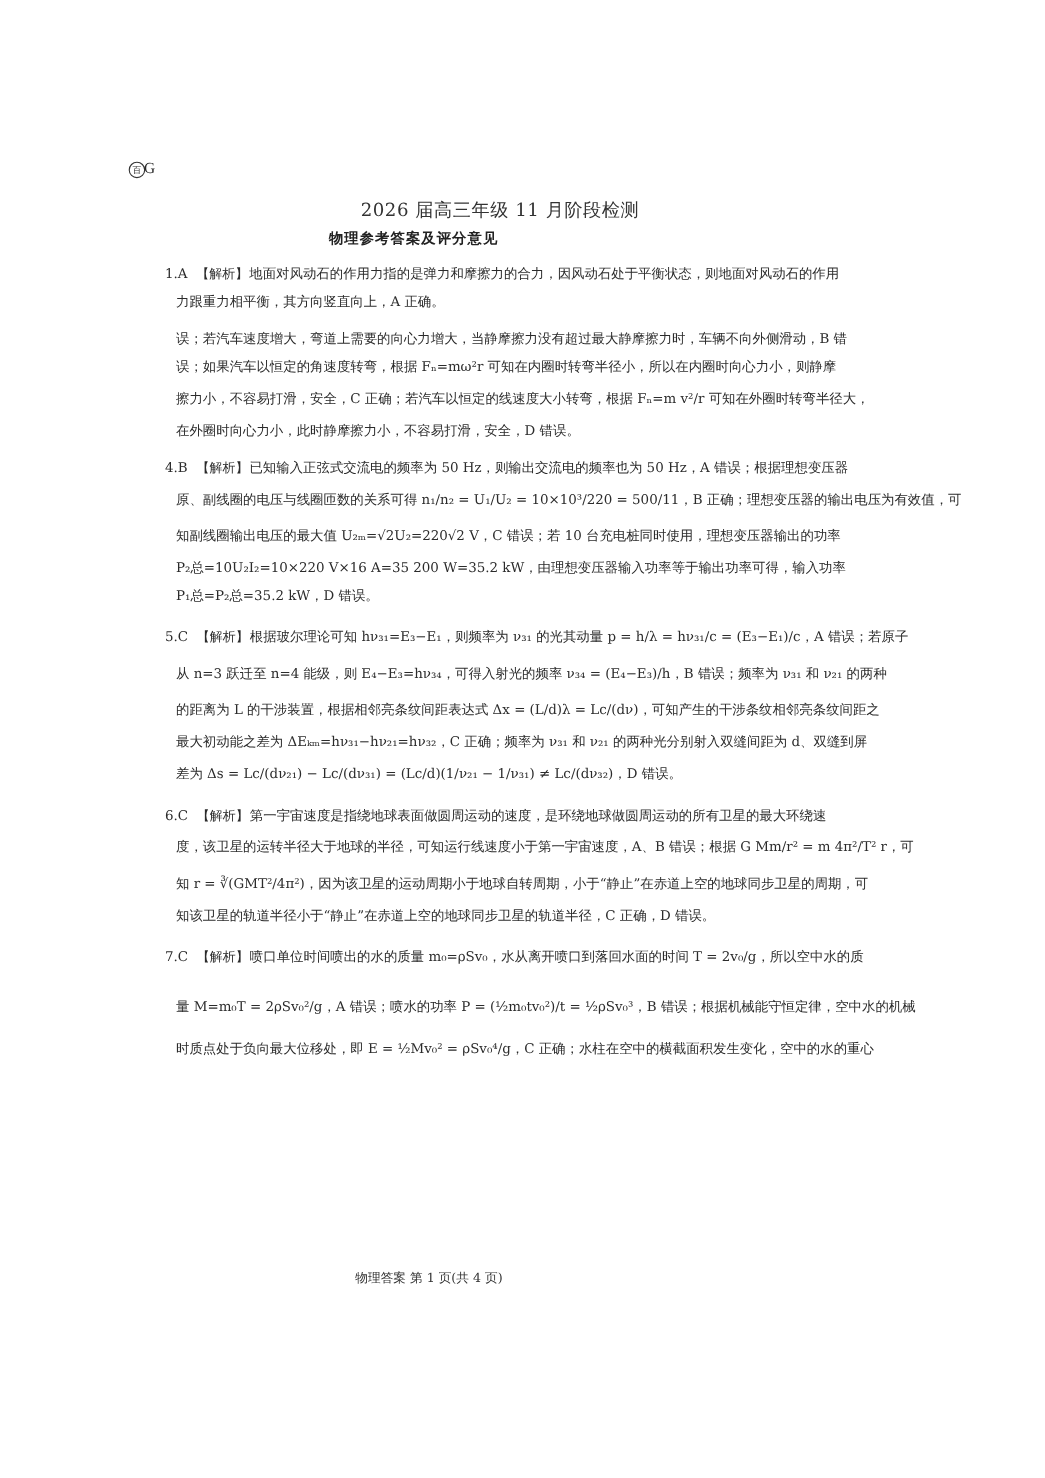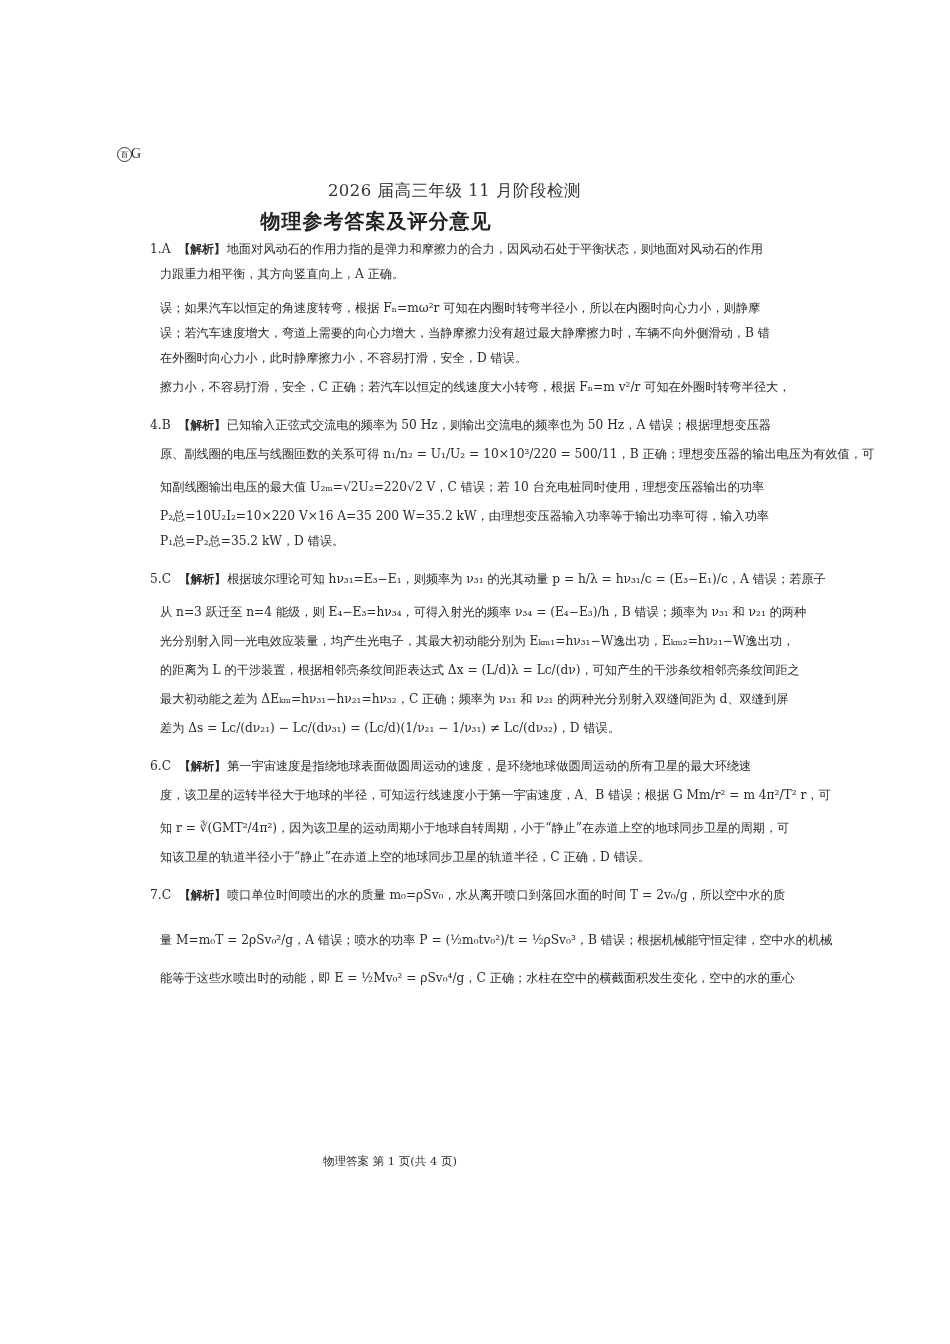--- a/index.html
+++ b/index.html
@@ -5,28 +5,28 @@
   html, body { margin:0; padding:0; background:#ffffff; }
   body { width:950px; height:1344px; position:relative; overflow:hidden;
          font-family:"DejaVu Serif","Liberation Serif",serif; color:#2b2b2b; }
   .logo { position:absolute; left:117px; top:146px; font-size:13px; display:flex; align-items:center; }
   .logo .circ { display:inline-block; width:13px; height:13px; border:1px solid #333; border-radius:50%;
                 font-size:8px; line-height:13px; text-align:center; }
   .logo .g { font-family:"Liberation Serif",serif; font-size:14px; margin-left:-1px; }
   .title1 { position:absolute; left:0; width:909px; top:180px; text-align:center;
             font-size:16.5px; letter-spacing:0.5px; color:#333; }
   .title2 { position:absolute; left:0; width:752px; top:208px; text-align:center;
-            font-size:20px; font-weight:bold; font-family:"DejaVu Sans",sans-serif; letter-spacing:1px; color:#222; }
+            font-size:13px; font-weight:bold; font-family:"DejaVu Sans",sans-serif; letter-spacing:1px; color:#222; }
   .content { position:absolute; left:150px; top:237px; width:652px; font-size:12.2px; }
   .q { margin-bottom:9px; }
   .line { white-space:nowrap; line-height:25px; text-align:justify; }
   .line.first { margin-left:0; }
   .line.cont { padding-left:10px; }
   .line.tall { line-height:33px; }
-  .tag { font-weight:bold; font-family:"DejaVu Sans",sans-serif; font-size:11.8px; margin:12px 1px 0 8px; }
+  .tag { font-weight:normal; font-family:"DejaVu Sans",sans-serif; font-size:11.8px; margin:12px 1px 0 8px; }
   .footer { position:absolute; left:0; width:780px; top:1154px; text-align:center; font-size:11.5px; color:#333; }
 </style>
 </head>
 <body>
 
 <div class="logo">
   <span class="circ">百</span>
   <span class="g">G</span>
 </div>
 
@@ -34,52 +34,51 @@
 <div class="title2">物理参考答案及评分意见</div>
 
 <div class="content">
 
   <div class="q">
     <div class="line first"><span>1.A</span><span class="tag">【解析】</span><span>地面对风动石的作用力指的是弹力和摩擦力的合力，因风动石处于平衡状态，则地面对风动石的作用</span></div>
     <div class="line cont">力跟重力相平衡，其方向竖直向上，A 正确。</div>
   </div>
 
   <div class="q">
+    <div class="line cont">误；若汽车速度增大，弯道上需要的向心力增大，当静摩擦力没有超过最大静摩擦力时，车辆不向外侧滑动，B 错</div>
     <div class="line cont">误；如果汽车以恒定的角速度转弯，根据 Fₙ=mω²r 可知在内圈时转弯半径小，所以在内圈时向心力小，则静摩</div>
-    <div class="line cont">误；若汽车速度增大，弯道上需要的向心力增大，当静摩擦力没有超过最大静摩擦力时，车辆不向外侧滑动，B 错</div>
+    <div class="line cont tall">擦力小，不容易打滑，安全，C 正确；若汽车以恒定的线速度大小转弯，根据 Fₙ=m v²/r 可知在外圈时转弯半径大，</div>
     <div class="line cont">在外圈时向心力小，此时静摩擦力小，不容易打滑，安全，D 错误。</div>
-    <div class="line cont tall">擦力小，不容易打滑，安全，C 正确；若汽车以恒定的线速度大小转弯，根据 Fₙ=m v²/r 可知在外圈时转弯半径大，</div>
   </div>
 
 
   <div class="q">
     <div class="line first"><span>4.B</span><span class="tag">【解析】</span><span>已知输入正弦式交流电的频率为 50 Hz，则输出交流电的频率也为 50 Hz，A 错误；根据理想变压器</span></div>
     <div class="line cont tall">原、副线圈的电压与线圈匝数的关系可得 n₁/n₂ = U₁/U₂ = 10×10³/220 = 500/11，B 正确；理想变压器的输出电压为有效值，可</div>
     <div class="line cont tall">知副线圈输出电压的最大值 U₂ₘ=√2U₂=220√2 V，C 错误；若 10 台充电桩同时使用，理想变压器输出的功率</div>
     <div class="line cont">P₂总=10U₂I₂=10×220 V×16 A=35 200 W=35.2 kW，由理想变压器输入功率等于输出功率可得，输入功率</div>
     <div class="line cont">P₁总=P₂总=35.2 kW，D 错误。</div>
   </div>
 
   <div class="q">
     <div class="line first tall"><span>5.C</span><span class="tag">【解析】</span><span>根据玻尔理论可知 hν₃₁=E₃−E₁，则频率为 ν₃₁ 的光其动量 p = h/λ = hν₃₁/c = (E₃−E₁)/c，A 错误；若原子</span></div>
     <div class="line cont tall">从 n=3 跃迁至 n=4 能级，则 E₄−E₃=hν₃₄，可得入射光的频率 ν₃₄ = (E₄−E₃)/h，B 错误；频率为 ν₃₁ 和 ν₂₁ 的两种</div>
-    <div class="line cont">光分别射入同一光电效应装量，均产生光电子，其最大初动能分别为 Eₖₘ₁=hν₃₁−W逸出功，Eₖₘ₂=hν₂₁−W逸出功，</div>
     <div class="line cont tall">的距离为 L 的干涉装置，根据相邻亮条纹间距表达式 Δx = (L/d)λ = Lc/(dν)，可知产生的干涉条纹相邻亮条纹间距之</div>
     <div class="line cont">最大初动能之差为 ΔEₖₘ=hν₃₁−hν₂₁=hν₃₂，C 正确；频率为 ν₃₁ 和 ν₂₁ 的两种光分别射入双缝间距为 d、双缝到屏</div>
     <div class="line cont tall">差为 Δs = Lc/(dν₂₁) − Lc/(dν₃₁) = (Lc/d)(1/ν₂₁ − 1/ν₃₁) ≠ Lc/(dν₃₂)，D 错误。</div>
   </div>
 
   <div class="q">
     <div class="line first"><span>6.C</span><span class="tag">【解析】</span><span>第一宇宙速度是指绕地球表面做圆周运动的速度，是环绕地球做圆周运动的所有卫星的最大环绕速</span></div>
     <div class="line cont tall">度，该卫星的运转半径大于地球的半径，可知运行线速度小于第一宇宙速度，A、B 错误；根据 G Mm/r² = m 4π²/T² r，可</div>
     <div class="line cont tall">知 r = ∛(GMT²/4π²)，因为该卫星的运动周期小于地球自转周期，小于“静止”在赤道上空的地球同步卫星的周期，可</div>
     <div class="line cont">知该卫星的轨道半径小于“静止”在赤道上空的地球同步卫星的轨道半径，C 正确，D 错误。</div>
   </div>
 
   <div class="q">
     <div class="line first tall"><span>7.C</span><span class="tag">【解析】</span><span>喷口单位时间喷出的水的质量 m₀=ρSv₀，水从离开喷口到落回水面的时间 T = 2v₀/g，所以空中水的质</span></div>
     <div class="line cont" style="line-height:44px;margin-top:6px;">量 M=m₀T = 2ρSv₀²/g，A 错误；喷水的功率 P = (½m₀tv₀²)/t = ½ρSv₀³，B 错误；根据机械能守恒定律，空中水的机械</div>
-    <div class="line cont tall">能等于这些水喷出时的动能，即 E = ½Mv₀² = ρSv₀⁴/g，C 正确；水柱在空中的横截面积发生变化，空中的水的重心</div>
+    <div class="line cont tall">时质点处于负向最大位移处，即 E = ½Mv₀² = ρSv₀⁴/g，C 正确；水柱在空中的横截面积发生变化，空中的水的重心</div>
   </div>
 
 </div>
 
 <div class="footer">物理答案 第 1 页(共 4 页)</div>
 
 </body></html>

